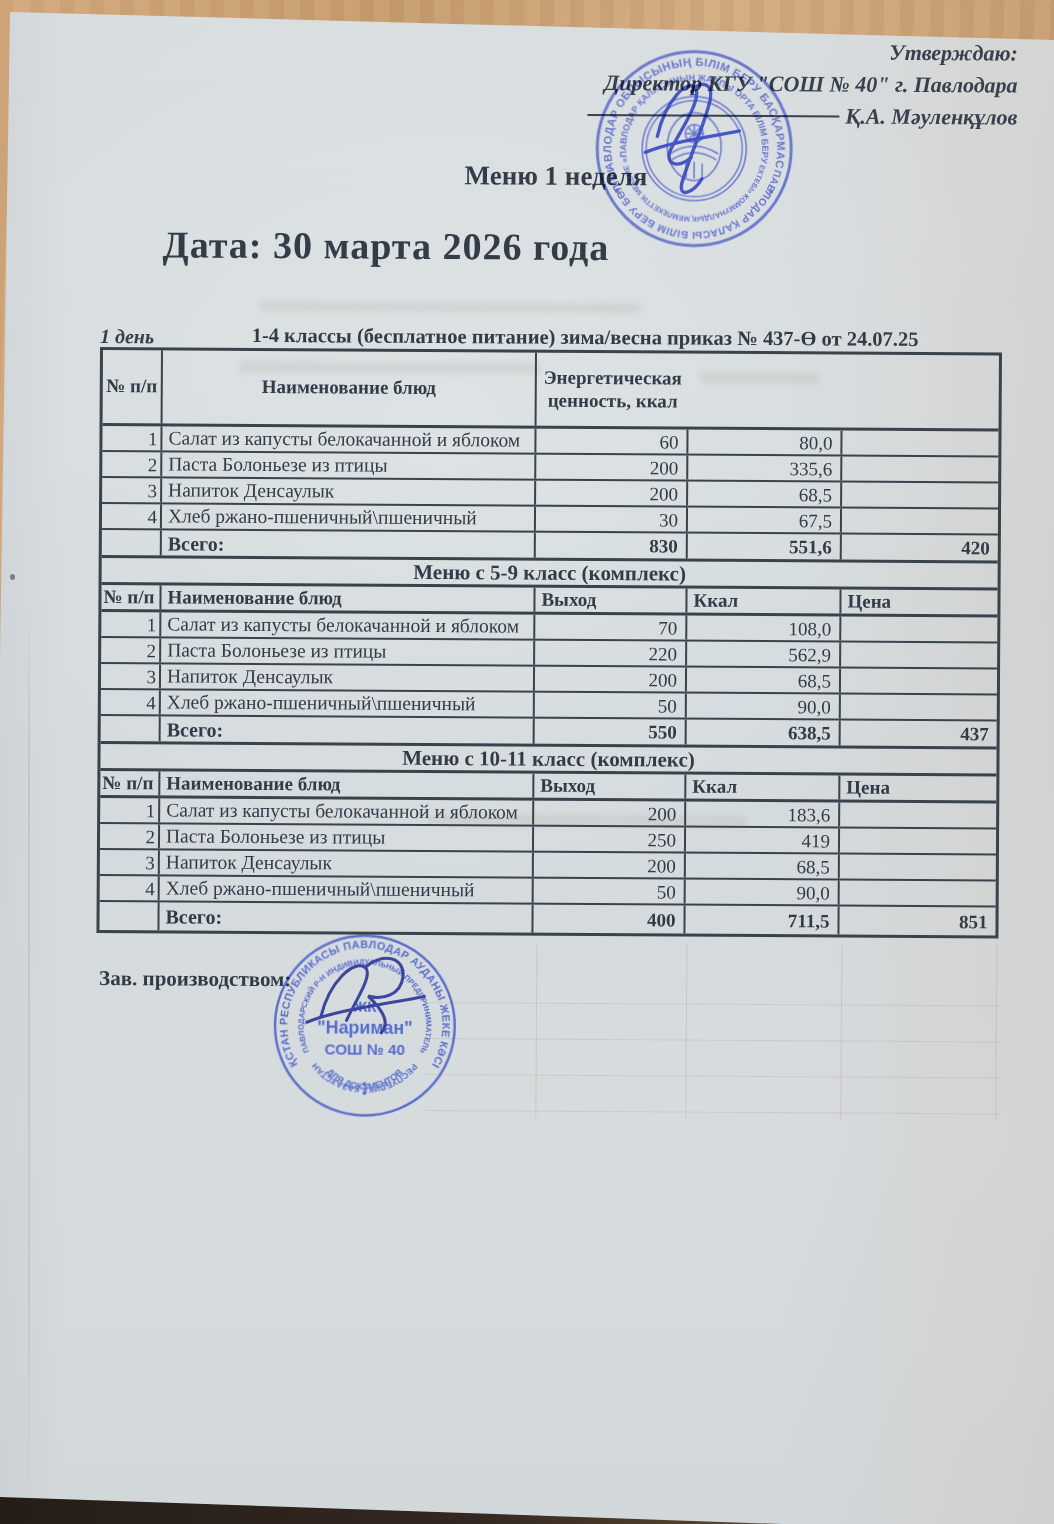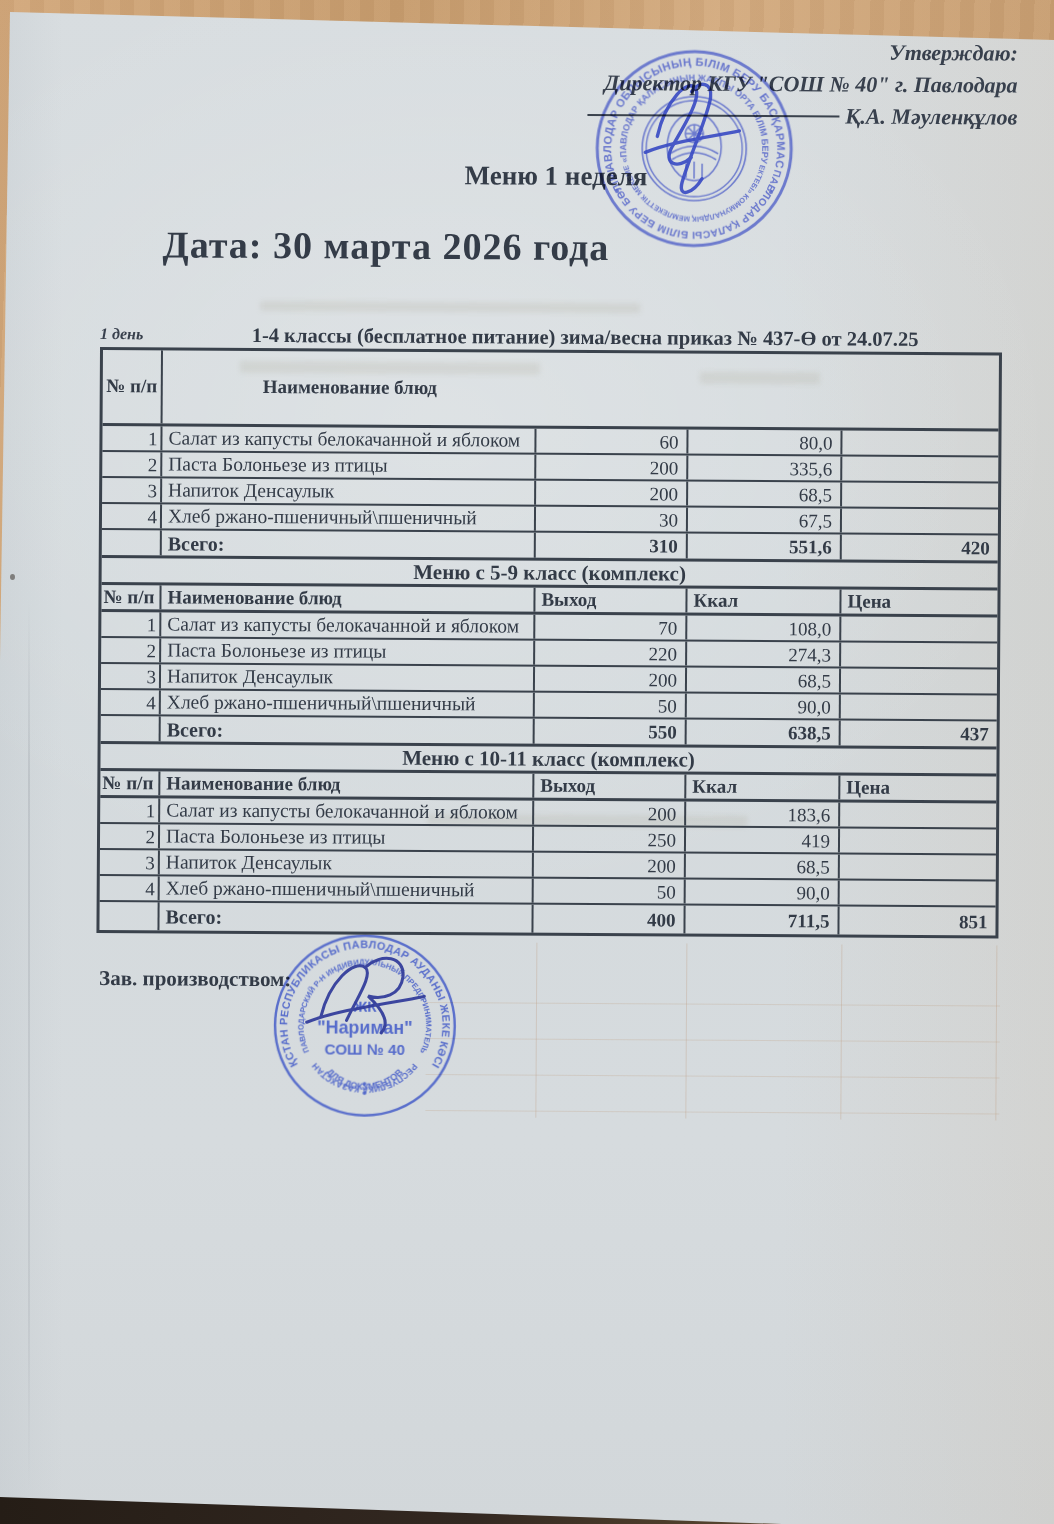--- a/index.html
+++ b/index.html
@@ -59,21 +59,21 @@
   .doc-title{
     position:absolute;left:160px;top:158px;width:790px;text-align:center;
     font-weight:bold;font-size:27px;color:#343c48;
   }
   .date-heading{
     position:absolute;left:162px;top:222px;
     font-weight:bold;font-size:38px;letter-spacing:1px;color:#343c48;
   }
   .caption-day{
     position:absolute;left:100px;top:325px;
-    font-style:italic;font-weight:bold;font-size:16px;color:#38404d;
+    font-style:italic;font-weight:bold;font-size:20px;color:#38404d;
   }
   .caption-text{
     position:absolute;left:240px;top:323px;width:690px;text-align:center;
     font-weight:bold;font-size:20.5px;color:#333b47;
   }
   
   .menu-table{
     position:absolute;left:100px;top:347px;width:902px;
     border:3px solid #3a424c;
   }
@@ -144,20 +144,21 @@
   <div class="doc-title">Меню 1 неделя</div>
   <div class="date-heading">Дата: 30 марта 2026 года</div>
   <div class="caption-day">1 день</div>
   <div class="caption-text">1-4 классы (бесплатное питание) зима/весна приказ № 437-Ө от 24.07.25</div>
 
   <div class="menu-table">
 
     <div class="tr hdr1">
       <div class="td">№ п/п</div>
       <div class="td">Наименование блюд</div>
+      <div class="td">Энергетическая ценность, ккал</div>
     </div>
 
     <div class="tr drow">
       <div class="td c-num">1</div>
       <div class="td c-name">Салат из капусты белокачанной и яблоком</div>
       <div class="td c-r bold">60</div>
       <div class="td c-r">80,0</div>
       <div class="td"></div>
     </div>
     <div class="tr drow">
@@ -177,21 +178,21 @@
     <div class="tr drow">
       <div class="td c-num">4</div>
       <div class="td c-name">Хлеб ржано-пшеничный\пшеничный</div>
       <div class="td c-r bold">30</div>
       <div class="td c-r">67,5</div>
       <div class="td"></div>
     </div>
     <div class="tr trow">
       <div class="td"></div>
       <div class="td c-name">Всего:</div>
-      <div class="td c-r">310</div>
+      <div class="td c-r">830</div>
       <div class="td c-r">551,6</div>
       <div class="td c-r">420</div>
     </div>
 
     <div class="section">Меню с 5-9 класс (комплекс)</div>
     <div class="tr hdr2">
       <div class="td" style="padding:0 2px;">№ п/п</div>
       <div class="td">Наименование блюд</div>
       <div class="td">Выход</div>
       <div class="td">Ккал</div>
@@ -201,21 +202,21 @@
       <div class="td c-num">1</div>
       <div class="td c-name">Салат из капусты белокачанной и яблоком</div>
       <div class="td c-r bold">70</div>
       <div class="td c-r">108,0</div>
       <div class="td"></div>
     </div>
     <div class="tr drow">
       <div class="td c-num">2</div>
       <div class="td c-name">Паста Болоньезе из птицы</div>
       <div class="td c-r bold">220</div>
-      <div class="td c-r">274,3</div>
+      <div class="td c-r">562,9</div>
       <div class="td"></div>
     </div>
     <div class="tr drow">
       <div class="td c-num">3</div>
       <div class="td c-name">Напиток Денсаулык</div>
       <div class="td c-r bold">200</div>
       <div class="td c-r">68,5</div>
       <div class="td"></div>
     </div>
     <div class="tr drow">

